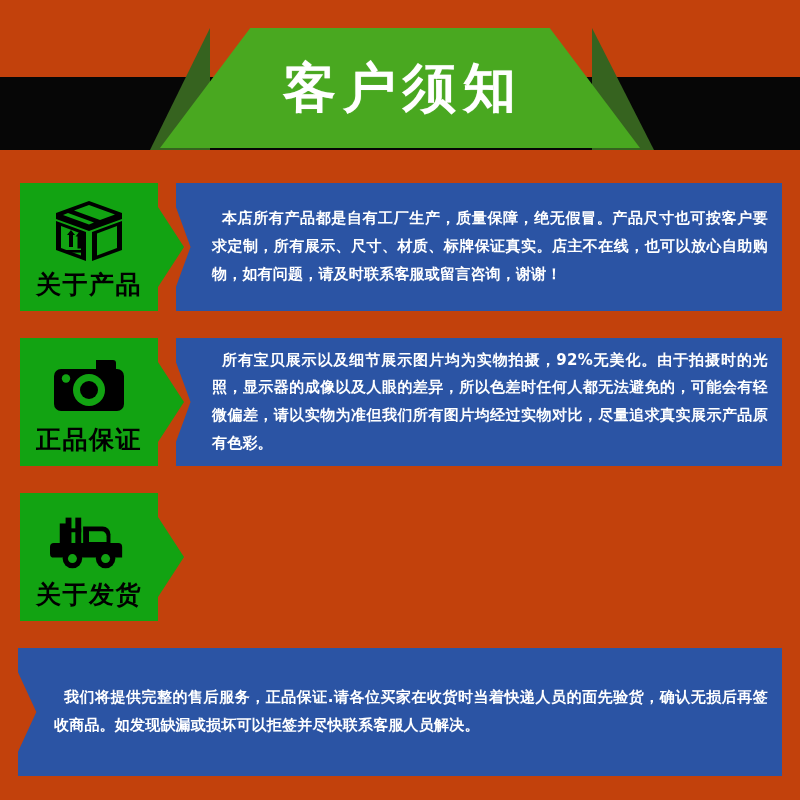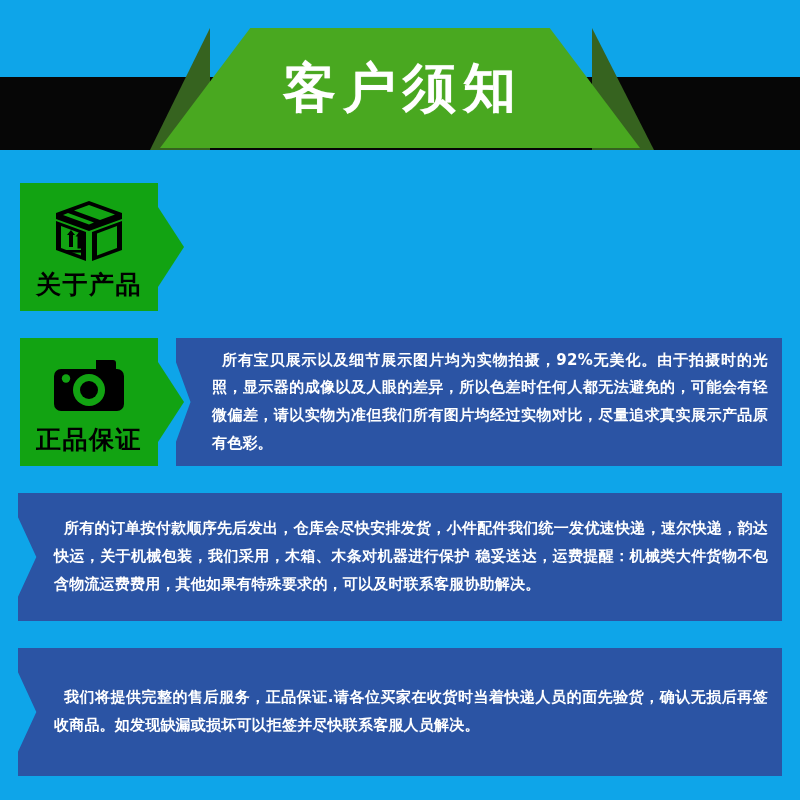--- a/index.html
+++ b/index.html
@@ -12,21 +12,21 @@
     width: 800px;
     height: 800px;
     overflow: hidden;
     font-family: "Liberation Sans", "DejaVu Sans", sans-serif;
   }
 
   .page {
     position: relative;
     width: 800px;
     height: 800px;
-    background: #0ea5e9;
+    background: #c2410c;
   }
 
   
   .banner {
     position: relative;
     width: 800px;
     height: 165px;
   }
   .banner-blackband {
     position: absolute;
@@ -206,20 +206,23 @@
             <g fill="#000000">
               <path d="M15 36 L19 31 L23 36 L21 36 L21 48 L17 48 L17 36 Z"></path>
               <path d="M23.5 37.5 L27.5 32.5 L31.5 37.5 L29.5 37.5 L29.5 49.5 L25.5 49.5 L25.5 37.5 Z"></path>
               <rect x="13" y="51" width="19" height="2.6"></rect>
             </g>
           </svg>
         </div>
         <div class="block-label-text">关于产品</div>
         <div class="block-label-arrow"></div>
       </div>
+      <div class="block-body">
+        <div class="block-text">本店所有产品都是自有工厂生产，质量保障，绝无假冒。产品尺寸也可按客户要求定制，所有展示、尺寸、材质、标牌保证真实。店主不在线，也可以放心自助购物，如有问题，请及时联系客服或留言咨询，谢谢！</div>
+      </div>
     </div>
 
     <div class="block">
       <div class="block-label">
         <div class="block-icon">
           <svg width="76" height="60" viewBox="0 0 76 60">
             <g fill="#000000">
               <path d="M45 3 h17 a3 3 0 0 1 3 3 v9 h-20 z"></path>
               <rect x="3" y="12" width="70" height="42" rx="7"></rect>
             </g>
@@ -230,22 +233,45 @@
         </div>
         <div class="block-label-text">正品保证</div>
         <div class="block-label-arrow"></div>
       </div>
       <div class="block-body">
         <div class="block-text">所有宝贝展示以及细节展示图片均为实物拍摄，92%无美化。由于拍摄时的光照，显示器的成像以及人眼的差异，所以色差时任何人都无法避免的，可能会有轻微偏差，请以实物为准但我们所有图片均经过实物对比，尽量追求真实展示产品原有色彩。</div>
       </div>
     </div>
 
     <div class="block">
-      <div class="block-body">
-        <div class="block-text">所有的订单按付款顺序先后发出，仓库会尽快安排发货，小件配件我们统一发优速快递，速尔快递，韵达快运，关于机械包装，我们采用，木箱、木条对机器进行保护 稳妥送达，运费提醒：机械类大件货物不包含物流运费费用，其他如果有特殊要求的，可以及时联系客服协助解决。</div>
+      <div class="block-label">
+        <div class="block-icon">
+          <svg width="80" height="60" viewBox="0 0 80 60">
+            <g fill="#000000">
+
+              <rect x="16" y="5" width="6" height="28"></rect>
+              <rect x="26" y="5" width="6" height="28"></rect>
+              <rect x="16" y="16" width="16" height="4"></rect>
+              <rect x="10" y="11" width="7" height="22"></rect>
+
+              <path d="M34 14 h20 a8 8 0 0 1 8 8 v10 h-28 z"></path>
+
+              <path d="M8 31 h62 a4 4 0 0 1 4 4 v11 h-70 a4 4 0 0 1 -4 -4 v-7 a4 4 0 0 1 4 -4 z"></path>
+            </g>
+
+            <path d="M40 19 h13 a5 5 0 0 1 5 5 v6 h-18 z" fill="#12a312"></path>
+
+            <circle cx="23" cy="47" r="10" fill="#000000"></circle>
+            <circle cx="23" cy="47" r="4.6" fill="#12a312"></circle>
+            <circle cx="57" cy="47" r="10" fill="#000000"></circle>
+            <circle cx="57" cy="47" r="4.6" fill="#12a312"></circle>
+          </svg>
+        </div>
+        <div class="block-label-text">关于发货</div>
+        <div class="block-label-arrow"></div>
       </div>
     </div>
 
     <div class="block">
       <div class="block-body">
         <div class="block-text">我们将提供完整的售后服务，正品保证.请各位买家在收货时当着快递人员的面先验货，确认无损后再签收商品。如发现缺漏或损坏可以拒签并尽快联系客服人员解决。</div>
       </div>
     </div>
 
   </div>

